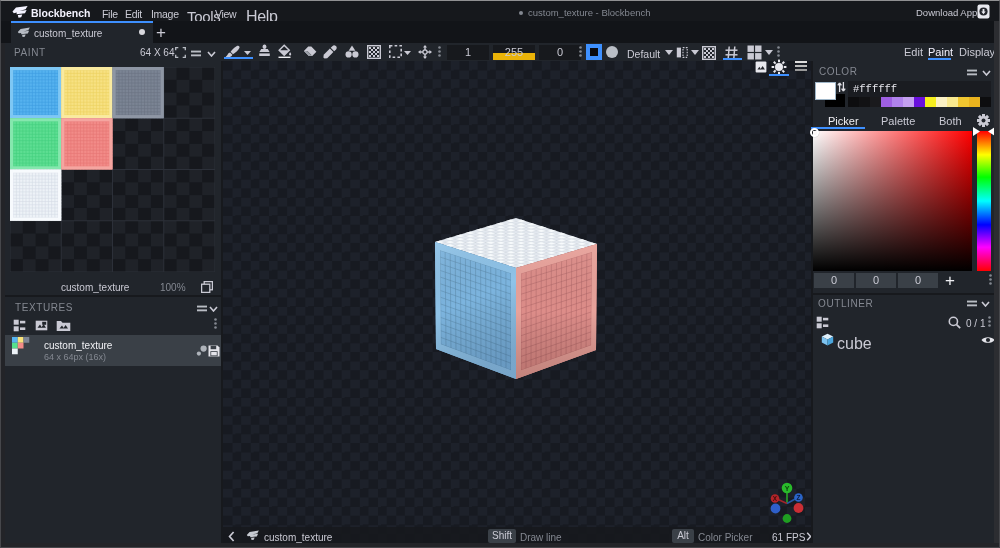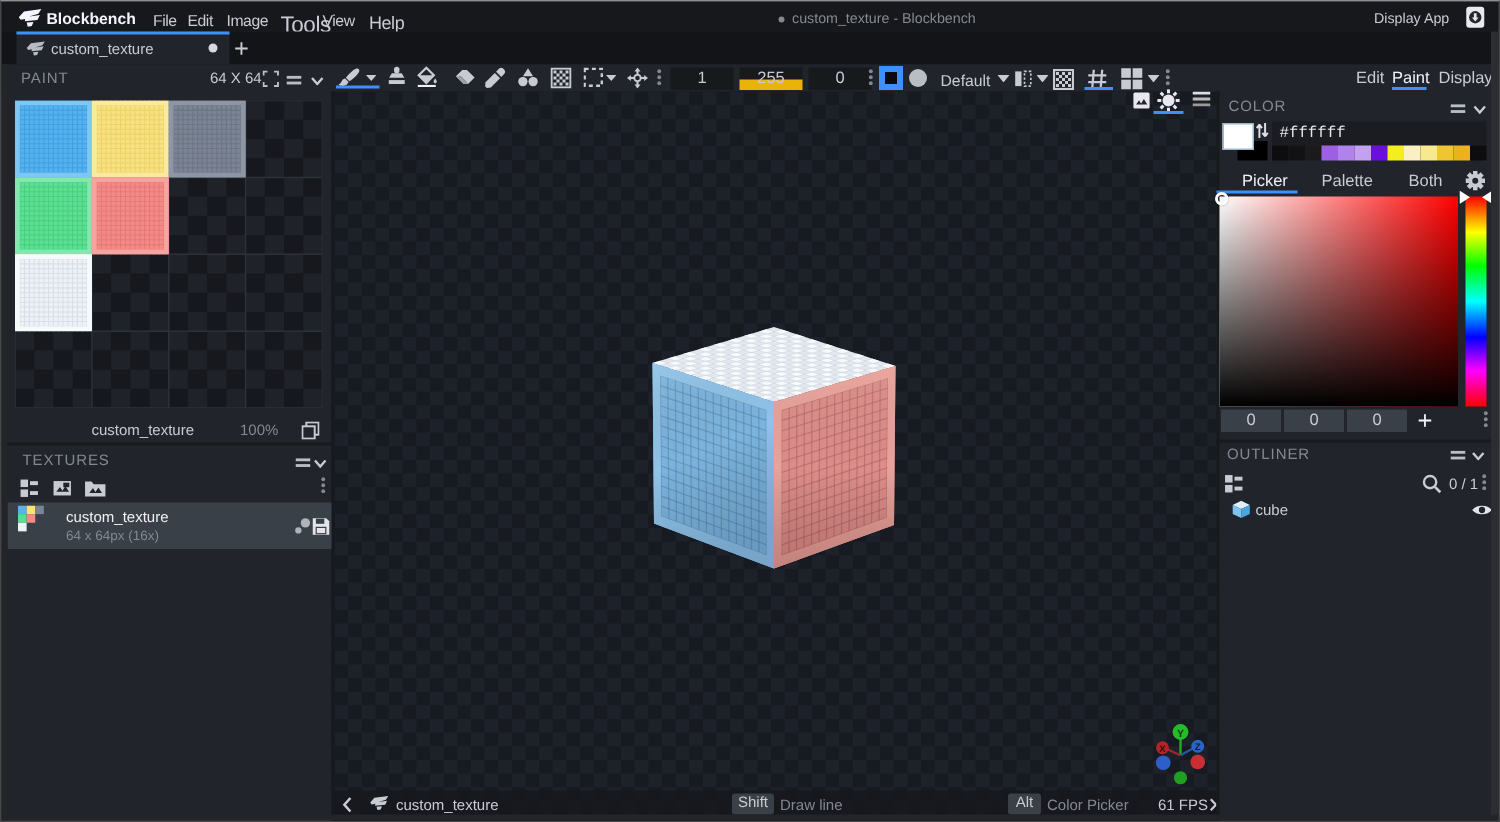--- a/index.html
+++ b/index.html
@@ -11,24 +11,24 @@
     <div class="abs" style="left:11px;top:4px;line-height:0"><svg width="16" height="14" viewBox="0 0 16 14" style="" xmlns="http://www.w3.org/2000/svg">
         <path d="M0.5 6.5 L4.0 2.6 L15.6 1.0 L13.6 4.2 L7.5 6.0 L14.6 5.0 L13.0 8.3 L4.5 9.2 L4.8 7.6 L1.8 8.2 Z" fill="#f4f3ff"></path>
         <path d="M5.8 10.0 L10.3 9.6 L9.2 12.3 L6.5 12.8 Z" fill="#f4f3ff"></path>
       </svg></div>
     <div class="abs" style="left:30px;top:6px;font-size:10.5px;color:#f4f3ff;white-space:nowrap;"><b>Blockbench</b></div>
     <div class="abs" style="left:101px;top:7px;font-size:10.5px;color:#cacad4;white-space:nowrap;letter-spacing:-0.3px">File</div>
     <div class="abs" style="left:124px;top:7px;font-size:10.5px;color:#cacad4;white-space:nowrap;letter-spacing:-0.3px">Edit</div>
     <div class="abs" style="left:150px;top:7px;font-size:10.5px;color:#cacad4;white-space:nowrap;letter-spacing:-0.3px">Image</div>
     <div class="abs" style="left:186px;top:7px;font-size:15px;color:#cacad4;white-space:nowrap;letter-spacing:-0.3px">Tools</div>
     <div class="abs" style="left:214px;top:7px;font-size:10.5px;color:#cacad4;white-space:nowrap;letter-spacing:-0.3px">View</div>
-    <div class="abs" style="left:245px;top:7px;font-size:12px;color:#cacad4;white-space:nowrap;letter-spacing:-0.3px">Help</div>
+    <div class="abs" style="left:245px;top:7px;font-size:16px;color:#cacad4;white-space:nowrap;letter-spacing:-0.3px">Help</div>
     <div class="abs" style="left:527px;top:6px;font-size:9.5px;color:#848891;white-space:nowrap;">custom_texture - Blockbench</div>
     <div class="abs" style="left:518px;top:10px;width:4px;height:4px;background:#848891;border-radius:50%"></div>
-    <div class="abs" style="left:915px;top:6px;font-size:9.5px;color:#cacad4;white-space:nowrap;">Display App</div>
+    <div class="abs" style="left:915px;top:6px;font-size:9.5px;color:#cacad4;white-space:nowrap;">Download App</div>
     <div class="abs" style="left:976px;top:3px;line-height:0"><svg width="13" height="15" viewBox="0 0 13 15" style="" xmlns="http://www.w3.org/2000/svg">
         <rect x="0.5" y="0.5" width="12" height="14" rx="2" fill="#e8e8ee"></rect>
         <circle cx="6.5" cy="7.5" r="4.1" fill="#24262c"></circle>
         <path d="M6.5 10.3 L4.3 7.6 H5.6 V4.9 H7.4 V7.6 H8.7 Z" fill="#e8e8ee"></path>
       </svg></div>
     <div class="abs" style="left:0px;top:20px;width:998px;height:22px;background:#121418"></div>
     <div class="abs" style="left:10px;top:20px;width:142px;height:22px;background:#21252b;border-top:2px solid #3e90ff"></div>
     <div class="abs" style="left:16px;top:25px;line-height:0"><svg width="13" height="13" viewBox="0 0 13 13" style="" xmlns="http://www.w3.org/2000/svg">
         <g transform="scale(0.8) translate(0.5 1)">
           <path d="M0.5 6.5 L4.0 2.6 L15.6 1.0 L13.6 4.2 L7.5 6.0 L14.6 5.0 L13.0 8.3 L4.5 9.2 L4.8 7.6 L1.8 8.2 Z" fill="#b7bcc4"></path>
@@ -982,20 +982,20 @@
     <div class="abs" style="left:987px;top:315px;line-height:0"><svg width="3" height="11" viewBox="0 0 3 11" style="" xmlns="http://www.w3.org/2000/svg">
         <circle cx="1.5" cy="1.5" r="1.3" fill="#848891"></circle>
         <circle cx="1.5" cy="5.5" r="1.3" fill="#848891"></circle>
         <circle cx="1.5" cy="9.5" r="1.3" fill="#848891"></circle>
       </svg></div>
     <div class="abs" style="left:820px;top:332px;line-height:0"><svg width="13" height="13" viewBox="0 0 13 13" style="" xmlns="http://www.w3.org/2000/svg">
         <path d="M6.5 0.8 L12.2 3.6 L6.5 6.4 L0.8 3.6 Z" fill="#dff0fb"></path>
         <path d="M0.8 3.6 L6.5 6.4 V12.4 L0.8 9.6 Z" fill="#7ec3f0"></path>
         <path d="M12.2 3.6 L6.5 6.4 V12.4 L12.2 9.6 Z" fill="#4ba6dd"></path>
       </svg></div>
-    <div class="abs" style="left:836px;top:334px;font-size:10px;color:#cacad4;white-space:nowrap;">cube</div>
+    <div class="abs" style="left:836px;top:334px;font-size:16px;color:#cacad4;white-space:nowrap;">cube</div>
     <div class="abs" style="left:980px;top:334px;line-height:0"><svg width="14" height="10" viewBox="0 0 14 10" style="" xmlns="http://www.w3.org/2000/svg">
         <path d="M0.5 5 C3 1.2 11 1.2 13.5 5 C11 8.8 3 8.8 0.5 5 Z" fill="#e4e4ea"></path>
         <circle cx="7" cy="5" r="2.1" fill="#21252b"></circle>
       </svg></div>
     <div class="abs" style="left:0px;top:42px;width:4px;height:506px;background:#232428"></div>
     <div class="abs" style="left:993px;top:20px;width:5px;height:526px;background:#2c2d31"></div>
     <div class="abs" style="left:0px;top:542px;width:998px;height:4px;background:#232428"></div>
   </div>
 </body></html>

